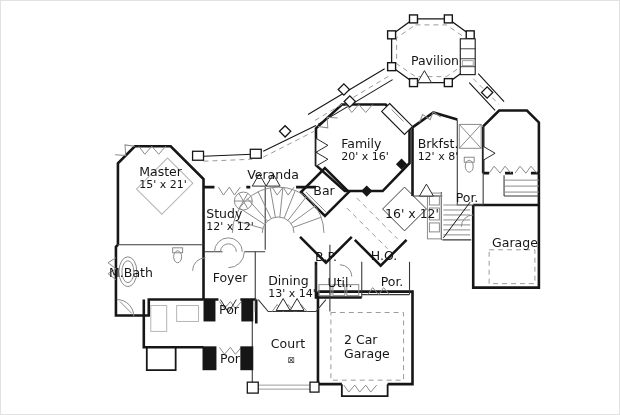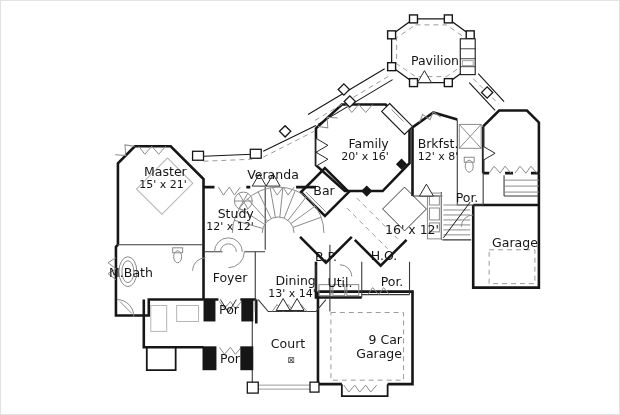--- a/index.html
+++ b/index.html
@@ -1,21 +1,21 @@
 <!DOCTYPE html>
 <html><head>
 <meta charset="utf-8">
 <style>
   html,body{margin:0;padding:0;background:#fff;}
   .stage{position:relative;width:620px;height:415px;background:#ffffff;
          font-family:"DejaVu Sans","Liberation Sans",sans-serif;
          border:1px solid #e2e2e2;box-sizing:border-box;overflow:hidden;}
   .plan-svg{position:absolute;left:0;top:0;width:100%;height:100%;}
   .lbl{position:absolute;transform:translate(-50%,-50%);color:#161616;
-       font-size:12.5px;line-height:1.1;text-align:right;white-space:nowrap;z-index:5;}
+       font-size:12.5px;line-height:1.1;text-align:left;white-space:nowrap;z-index:5;}
   .lbl .dim{display:block;font-size:11px;}
   .lbl.wrap{white-space:normal;width:58px;}
   .lbl.marker{font-size:9px;color:#444;}
 </style>
 </head>
 <body>
 
 <div class="stage">
 
 <svg class="plan-svg" viewBox="0 0 620 415">
@@ -198,29 +198,29 @@
   </g>
 </svg>
 
 <div class="lbl" style="left:434px;top:60px"><span>Pavilion</span></div>
 <div class="lbl" style="left:272px;top:174px"><span>Veranda</span></div>
 <div class="lbl" style="left:162px;top:177px"><span>Master</span><span class="dim">15' x 21'</span></div>
 <div class="lbl" style="left:229px;top:219px"><span>Study</span><span class="dim">12' x 12'</span></div>
 <div class="lbl" style="left:323px;top:190px"><span>Bar</span></div>
 <div class="lbl" style="left:364px;top:149px"><span>Family</span><span class="dim">20' x 16'</span></div>
 <div class="lbl" style="left:437px;top:149px"><span>Brkfst.</span><span class="dim">12' x 8'</span></div>
-<div class="lbl" style="left:411px;top:229px"><span>16' x 12'</span></div>
+<div class="lbl" style="left:411px;top:213px"><span>16' x 12'</span></div>
 <div class="lbl" style="left:466px;top:197px"><span>Por.</span></div>
 <div class="lbl" style="left:514px;top:242px"><span>Garage</span></div>
 <div class="lbl" style="left:130px;top:272px"><span>M.Bath</span></div>
 <div class="lbl" style="left:229px;top:277px"><span>Foyer</span></div>
 <div class="lbl" style="left:291px;top:286px"><span>Dining</span><span class="dim">13' x 14'</span></div>
 <div class="lbl" style="left:325px;top:256px"><span>B.P.</span></div>
 <div class="lbl" style="left:383px;top:255px"><span>H.O.</span></div>
 <div class="lbl" style="left:339px;top:282px"><span>Util.</span></div>
 <div class="lbl" style="left:391px;top:281px"><span>Por.</span></div>
 <div class="lbl" style="left:228px;top:309px"><span>Por</span></div>
 <div class="lbl" style="left:229px;top:358px"><span>Por</span></div>
 <div class="lbl" style="left:287px;top:343px"><span>Court</span></div>
 <div class="lbl marker" style="left:290px;top:360px"><span>⊠</span></div>
-<div class="lbl wrap" style="left:372px;top:346px"><span>9 Car Garage</span></div>
+<div class="lbl wrap" style="left:372px;top:346px"><span>2 Car Garage</span></div>
 
 </div>
 
 </body></html>

